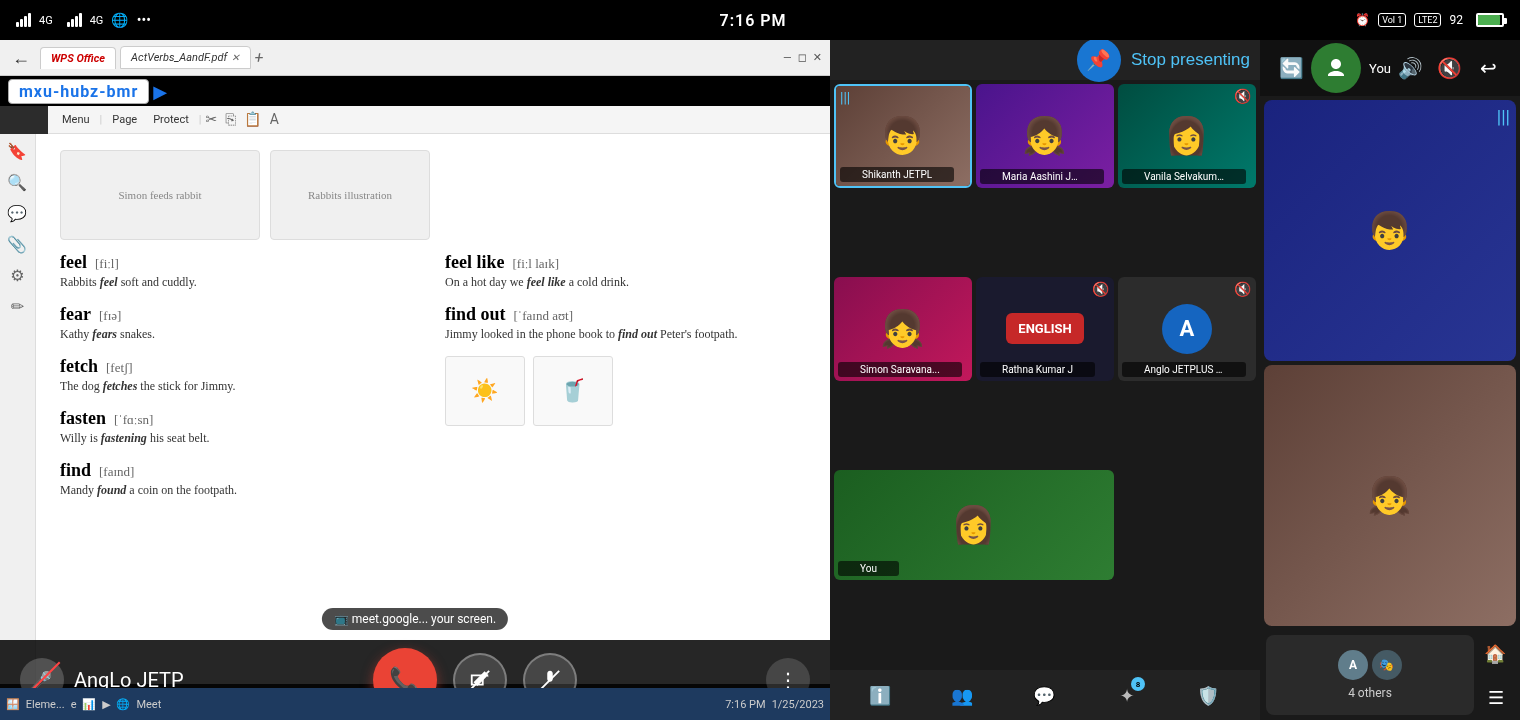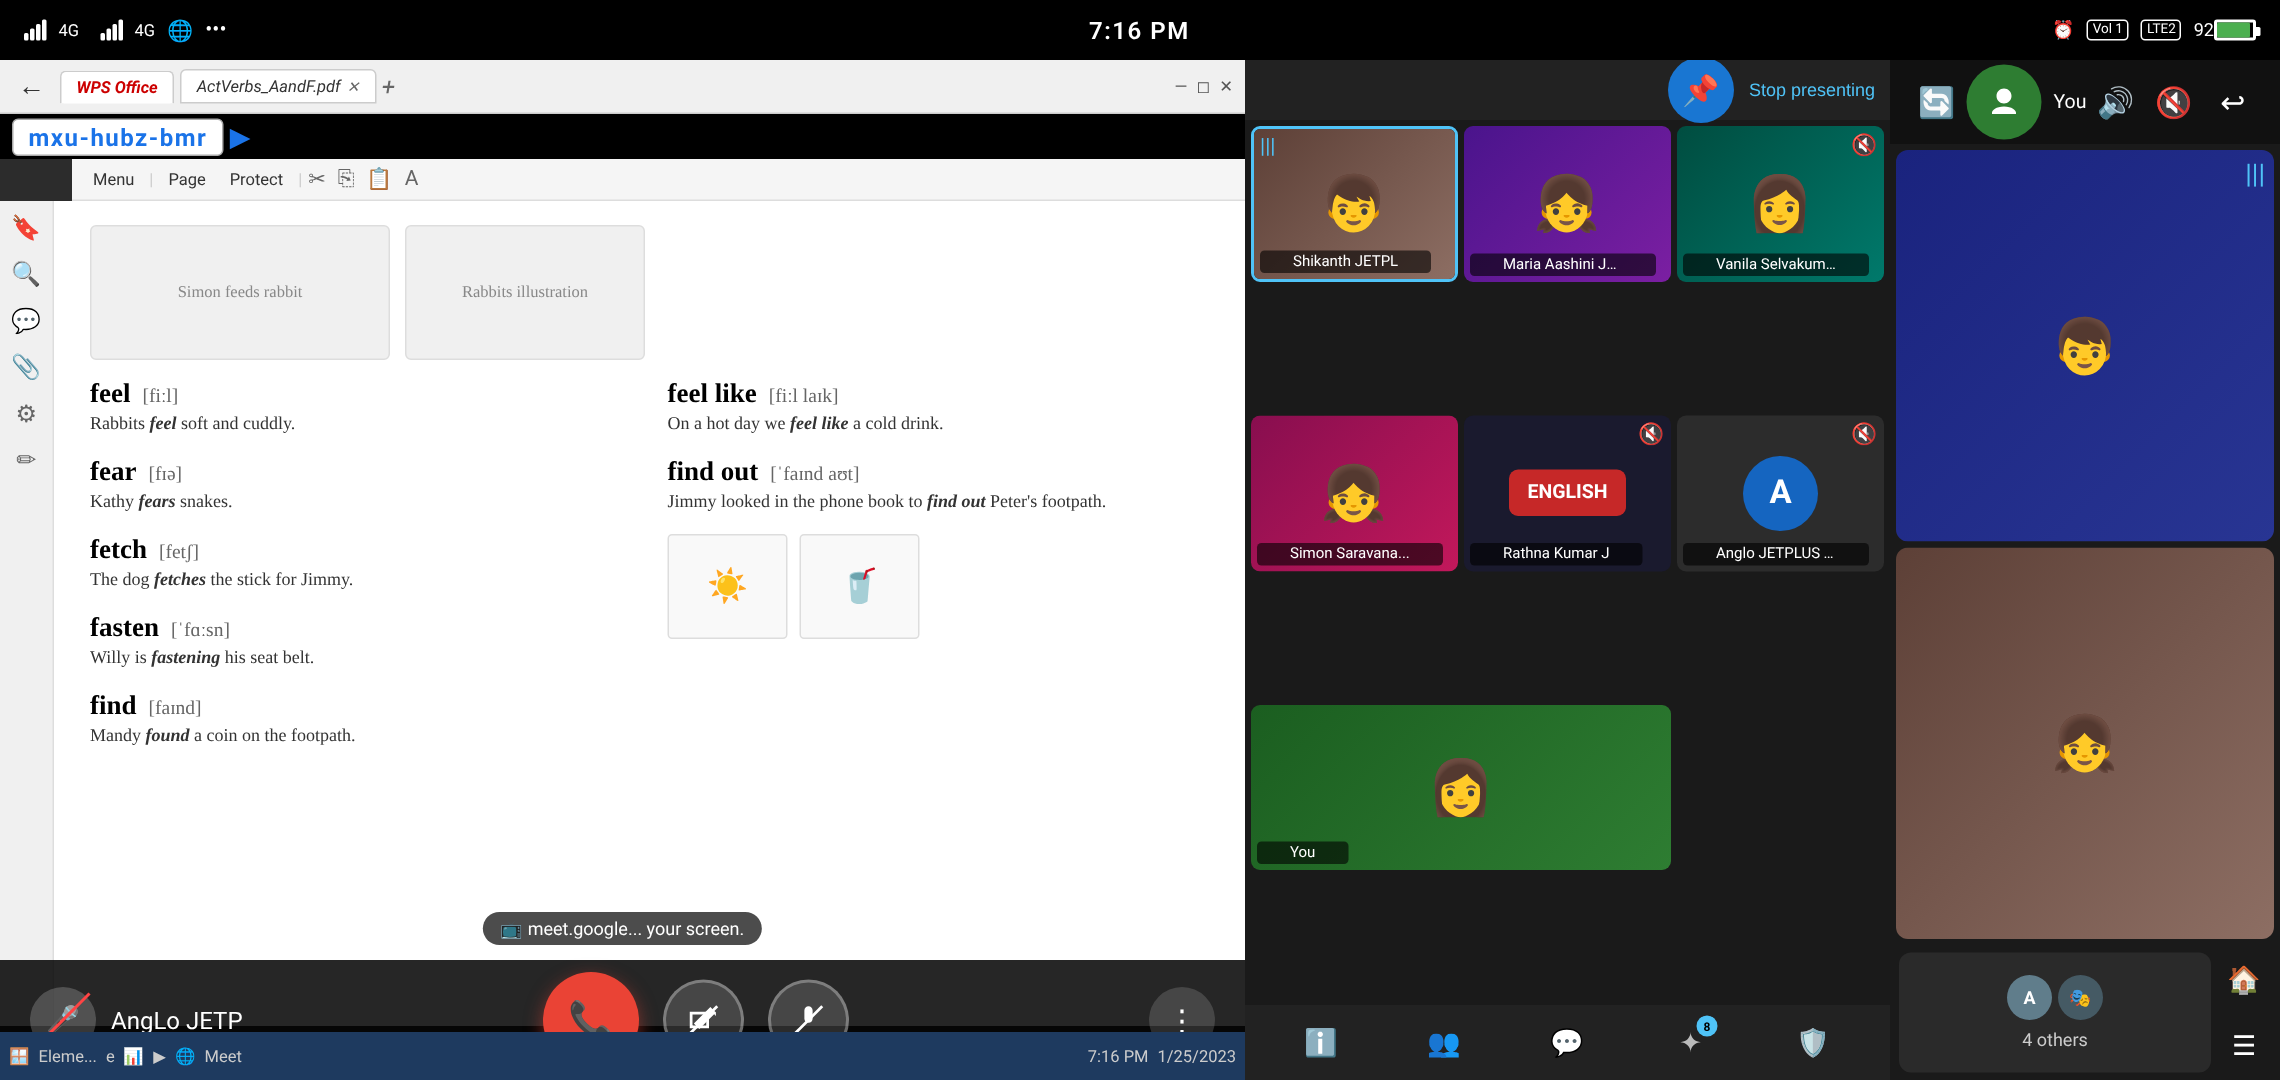--- a/index.html
+++ b/index.html
@@ -39,21 +39,21 @@
     }
     .status-right {
       display: flex;
       align-items: center;
       gap: 8px;
       font-size: 12px;
     }
     .battery-icon {
       display: inline-flex;
       align-items: center;
-      gap: 0;
+      gap: 13px;
     }
     .battery-bar {
       width: 28px;
       height: 14px;
       border: 2px solid #fff;
       border-radius: 2px;
       position: relative;
       display: inline-block;
     }
     .battery-bar::after {
@@ -268,21 +268,21 @@
       position: absolute;
       width: 2px;
       height: 50px;
       background: #f44;
       transform: rotate(45deg);
       left: 21px;
       top: -3px;
     }
     .call-bar-label {
       color: #fff;
-      font-size: 16px;
+      font-size: 20px;
     }
     .call-bar-center {
       display: flex;
       align-items: center;
       gap: 16px;
     }
     .end-call-btn {
       width: 64px;
       height: 64px;
       border-radius: 50%;
@@ -387,21 +387,21 @@
       background: #222;
       height: 40px;
       display: flex;
       align-items: center;
       justify-content: flex-end;
       padding: 0 10px;
     }
     .stop-presenting-btn {
       background: transparent;
       color: #4fc3f7;
-      font-size: 12px;
+      font-size: 17px;
       border: none;
       cursor: pointer;
       font-weight: 500;
     }
     .pin-icon {
       width: 44px;
       height: 44px;
       background: #1976d2;
       border-radius: 50%;
       display: flex;

